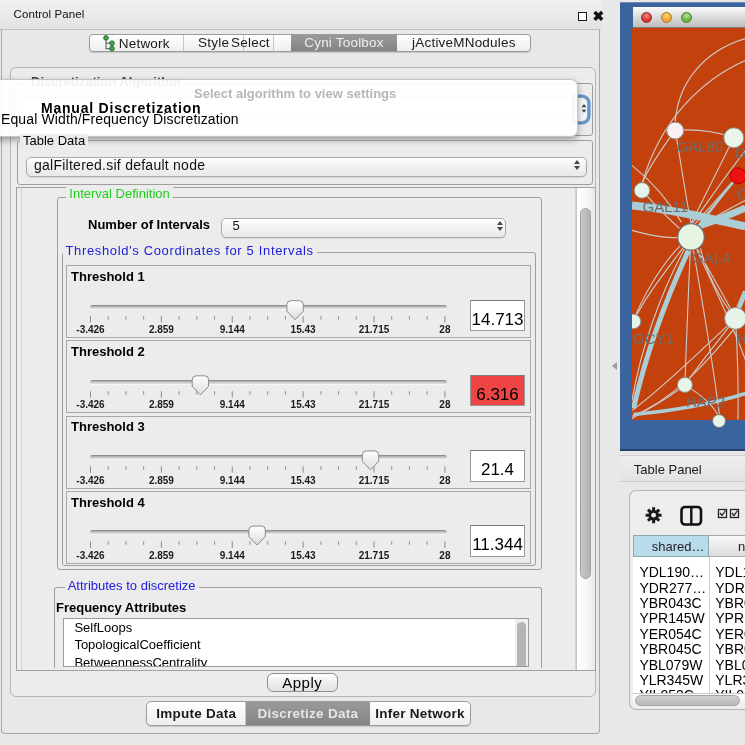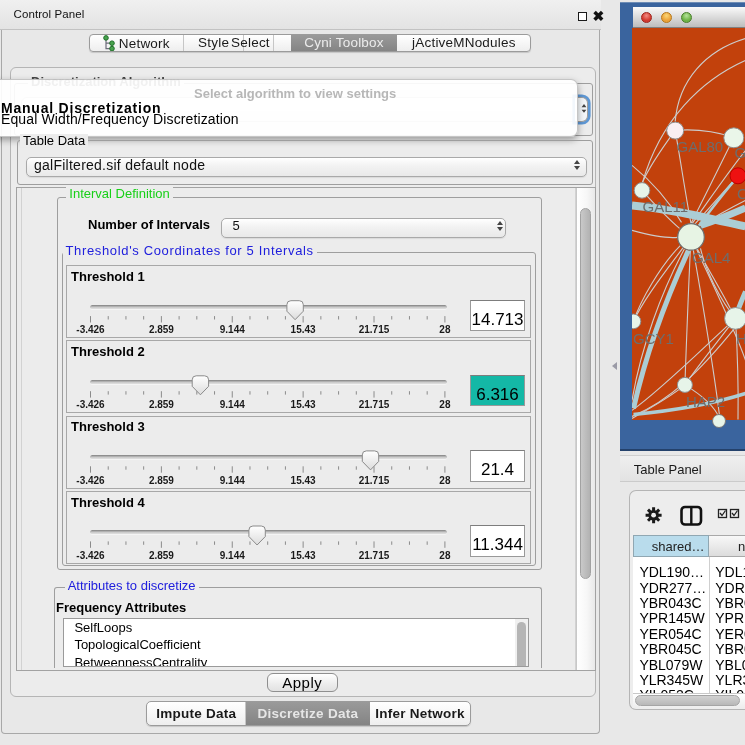--- a/index.html
+++ b/index.html
@@ -41,21 +41,21 @@
 <div class="abs" style="left:21px;top:96.5px;width:566px;height:25px;border-radius:6px;background:linear-gradient(#fff,#ebebeb);border:1px solid #bcbcbc;"></div>
 <div class="abs" style="left:575px;top:96.5px;width:12.5px;height:25px;border-radius:0 6px 6px 0;background:#f4f7fa;border:1px solid #9f9f9f;border-left:none;box-shadow:0 0 0 2.6px #5e97d4;"></div>
 <div class="arrows" style="left:578.5px;top:103px;transform:scale(0.8);">
     <div class="up"></div>
     <div class="dn"></div>
   </div>
 
 <div class="abs" style="left:-20px;top:79px;width:598px;height:57.5px;background:rgba(255,255,255,0.92);
  border:1px solid rgba(150,150,150,0.55);border-radius:7px;box-shadow:0 3px 7px rgba(0,0,0,0.35);"></div>
 <div class="abs" style="left:194px;top:85.8px;font-size:13px;font-weight:bold;color:#b7b7b7;white-space:nowrap;">Select algorithm to view settings</div>
-<div class="abs" style="left:1px;top:99.6px;font-size:14px;font-weight:bold;color:#000;white-space:nowrap;letter-spacing:0.78px;">Manual Discretization</div>
+<div class="abs" style="left:1px;top:99.6px;font-size:14px;font-weight:bold;color:#000;white-space:nowrap;letter-spacing:0.78px;padding-left:40px;">Manual Discretization</div>
 <div class="abs" style="left:1px;top:110.5px;font-size:14px;color:#000;white-space:nowrap;letter-spacing:0.12px;">Equal Width/Frequency Discretization</div>
 
 <div class="grp" style="left:16.5px;top:140px;width:576.5px;height:44.5px;"></div>
 <div class="gtitle" style="left:20px;top:134px;color:#000;">Table Data</div>
 <div class="combo" style="left:25.8px;top:156.5px;width:561.7px;height:20px;"></div>
 <div class="combotext" style="left:34px;top:156.8px;font-size:14px;letter-spacing:0.25px;">galFiltered.sif default node</div>
 <div class="arrows" style="left:572px;top:159.5px;">
     <div class="up"></div>
     <div class="dn"></div>
   </div>
@@ -142,21 +142,21 @@
     <line x1="427.18" y1="391.2" x2="427.18" y2="394.6" stroke="#8b8b8b" stroke-width="1"></line>
     <line x1="444.90" y1="391.2" x2="444.90" y2="397.6" stroke="#8b8b8b" stroke-width="1"></line>
     <path d="M 192.2 379.8 Q 192.2 375.8 196.2 375.8 L 204.6 375.8 Q 208.6 375.8 208.6 379.8 L 208.6 386.3 L 200.4 394.8 L 192.2 386.3 Z" fill="url(#thg)" stroke="#8a8a8a" stroke-width="1"></path>
   </svg>
 <div class="abs bold" style="left:60.5px;top:399.4px;width:60px;text-align:center;font-size:10px;color:#1a1a1a;">-3.426</div>
 <div class="abs bold" style="left:131.4px;top:399.4px;width:60px;text-align:center;font-size:10px;color:#1a1a1a;">2.859</div>
 <div class="abs bold" style="left:202.3px;top:399.4px;width:60px;text-align:center;font-size:10px;color:#1a1a1a;">9.144</div>
 <div class="abs bold" style="left:273.1px;top:399.4px;width:60px;text-align:center;font-size:10px;color:#1a1a1a;">15.43</div>
 <div class="abs bold" style="left:344.0px;top:399.4px;width:60px;text-align:center;font-size:10px;color:#1a1a1a;">21.715</div>
 <div class="abs bold" style="left:414.9px;top:399.4px;width:60px;text-align:center;font-size:10px;color:#1a1a1a;">28</div>
-<div class="abs" style="left:470px;top:374.8px;width:55px;height:31.7px;background:#14b8a6;border:1px solid #999;border-top-color:#7d7d7d;font-size:17px;color:#000;text-align:center;line-height:37px;">6.316</div>
+<div class="abs" style="left:470px;top:374.8px;width:55px;height:31.7px;background:#ef4444;border:1px solid #999;border-top-color:#7d7d7d;font-size:17px;color:#000;text-align:center;line-height:37px;">6.316</div>
 <div class="abs" style="left:65.9px;top:415.5px;width:465px;height:73px;border:1px solid #a8a8a8;background:#ececec;"></div>
 <div class="abs bold" style="left:71px;top:419.4px;font-size:13px;color:#000;">Threshold 3</div>
 <div class="abs" style="left:90.2px;top:455.1px;width:357.3px;height:5.2px;border-radius:3px;background:linear-gradient(#7e7e7e,#c9c9c9 55%,#e2e2e2);border-bottom:1px solid #f5f5f5;"></div>
 <svg class="abs" style="left:0;top:0;" width="600" height="745" viewBox="0 0 600 745" pointer-events="none">
     <line x1="90.50" y1="466.3" x2="90.50" y2="472.7" stroke="#8b8b8b" stroke-width="1"></line>
     <line x1="108.22" y1="466.3" x2="108.22" y2="469.7" stroke="#8b8b8b" stroke-width="1"></line>
     <line x1="125.94" y1="466.3" x2="125.94" y2="469.7" stroke="#8b8b8b" stroke-width="1"></line>
     <line x1="143.66" y1="466.3" x2="143.66" y2="469.7" stroke="#8b8b8b" stroke-width="1"></line>
     <line x1="161.38" y1="466.3" x2="161.38" y2="472.7" stroke="#8b8b8b" stroke-width="1"></line>
     <line x1="179.10" y1="466.3" x2="179.10" y2="469.7" stroke="#8b8b8b" stroke-width="1"></line>

